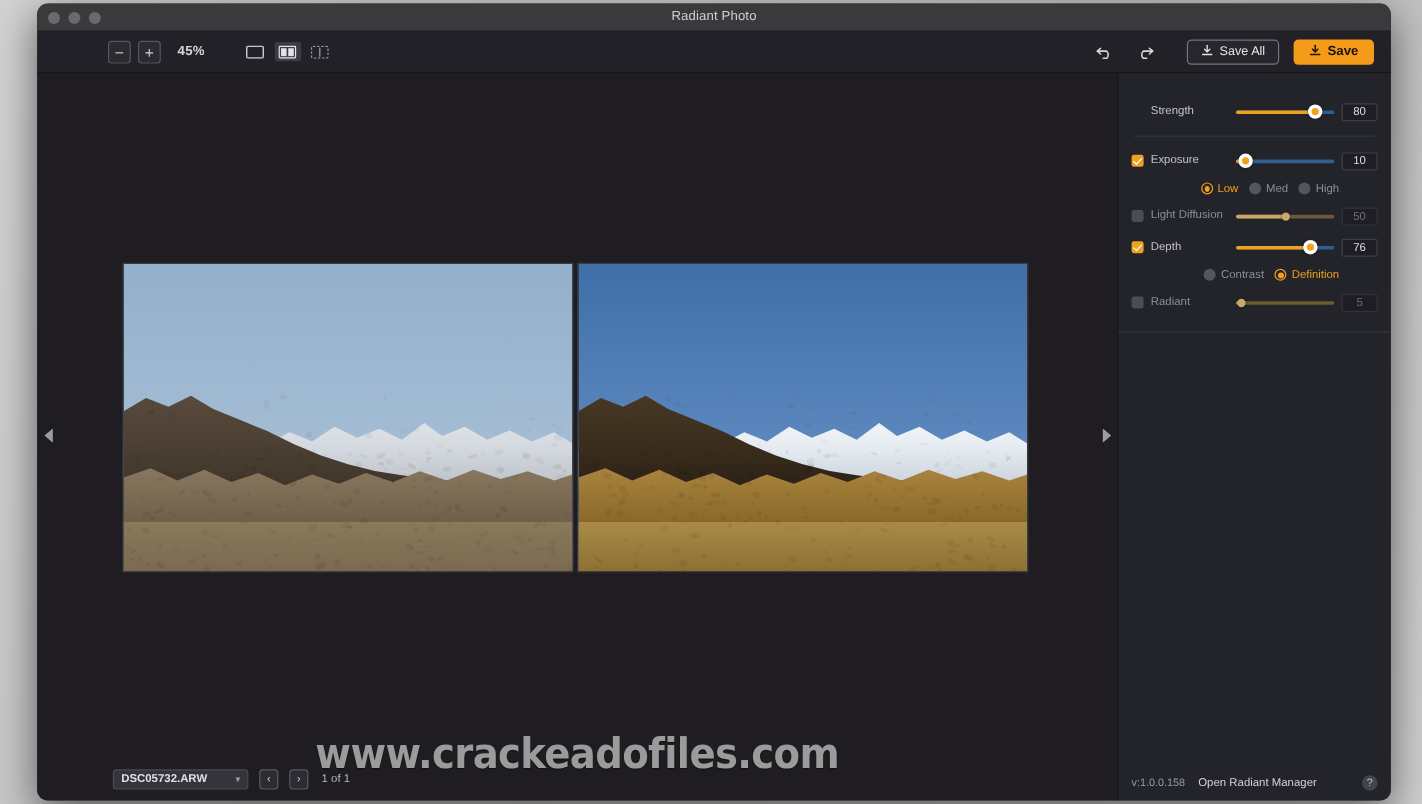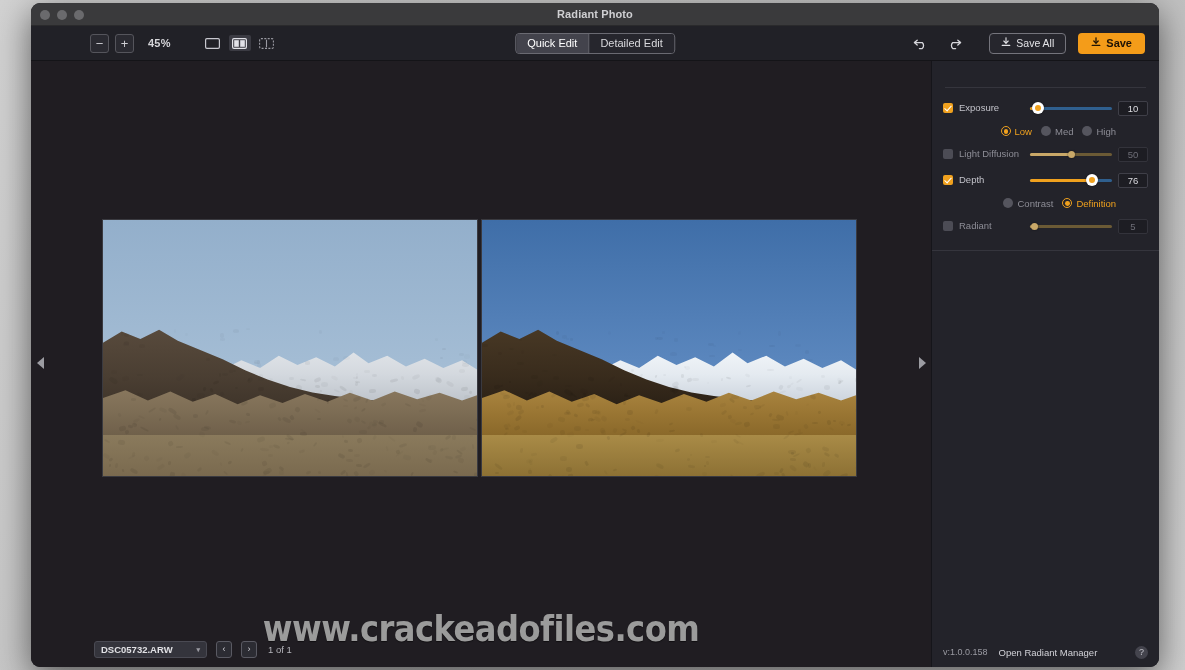--- a/index.html
+++ b/index.html
@@ -43,21 +43,21 @@
     flex: 0 0 auto;
     border-bottom: 1px solid #2a2a2c;
   }
   #traffic { position: absolute; left: 9px; top: 7px; display: flex; gap: 7px; }
   .light { width: 10px; height: 10px; border-radius: 50%; background: #6a6a6d; }
   #window-title {
     text-align: center;
     line-height: 23px;
     font-size: 11px;
     color: #cfcfd2;
-    font-weight: 700;
+    font-weight: 400;
     letter-spacing: .1px;
   }
 
   
   #toolbar {
     height: 35px;
     background: #212127;
     border-bottom: 1px solid #141418;
     display: flex;
     align-items: center;
@@ -518,24 +518,20 @@
         </svg>
       </div>
       <div class="vm">
         <svg width="15" height="11" viewBox="0 0 15 11">
           <rect x="0.6" y="0.6" width="13.8" height="9.8" rx="1.3" fill="none" stroke="#9a9aa2" stroke-width="1.1" stroke-dasharray="2 1.4"></rect>
           <line x1="7.5" y1="1.8" x2="7.5" y2="9.2" stroke="#9a9aa2" stroke-width="1.1"></line>
         </svg>
       </div>
     </div>
 
-    <div class="seg-wrap">
-      <div class="seg active">Quick Edit</div>
-      <div class="seg">Detailed Edit</div>
-    </div>
 
     <div class="right-tools">
       <div class="icon-btn">
         <svg width="15" height="13" viewBox="0 0 15 13" fill="none" stroke="#d6d6db" stroke-width="1.3" stroke-linecap="round" stroke-linejoin="round">
           <path d="M4.2 3.2 L1.4 5.6 L4.2 8"></path>
           <path d="M1.6 5.6 H9.2 a4 4 0 0 1 0 6 H6.4"></path>
         </svg>
       </div>
       <div class="icon-btn">
         <svg width="15" height="13" viewBox="0 0 15 13" fill="none" stroke="#d6d6db" stroke-width="1.3" stroke-linecap="round" stroke-linejoin="round">
@@ -1068,20 +1064,30 @@
         <div class="nav-btn">‹</div>
         <div class="nav-btn">›</div>
         <div id="page-count">1 of 1</div>
       </div>
     </div>
 
     <div id="panel">
 
       <div id="controls">
 
+        <div class="row">
+          <div class="cb hidden"></div>
+          <div class="row-label">Strength</div>
+          <div class="slider">
+            <div class="track"></div>
+            <div class="fill" style="width:80%"></div>
+            <div class="knob" style="left:80%"></div>
+          </div>
+          <div class="value-box">80</div>
+        </div>
 
 
 
         <div class="divider"></div>
 
         <div class="row">
           <div class="cb on"></div>
           <div class="row-label">Exposure</div>
           <div class="slider">
             <div class="track"></div>

